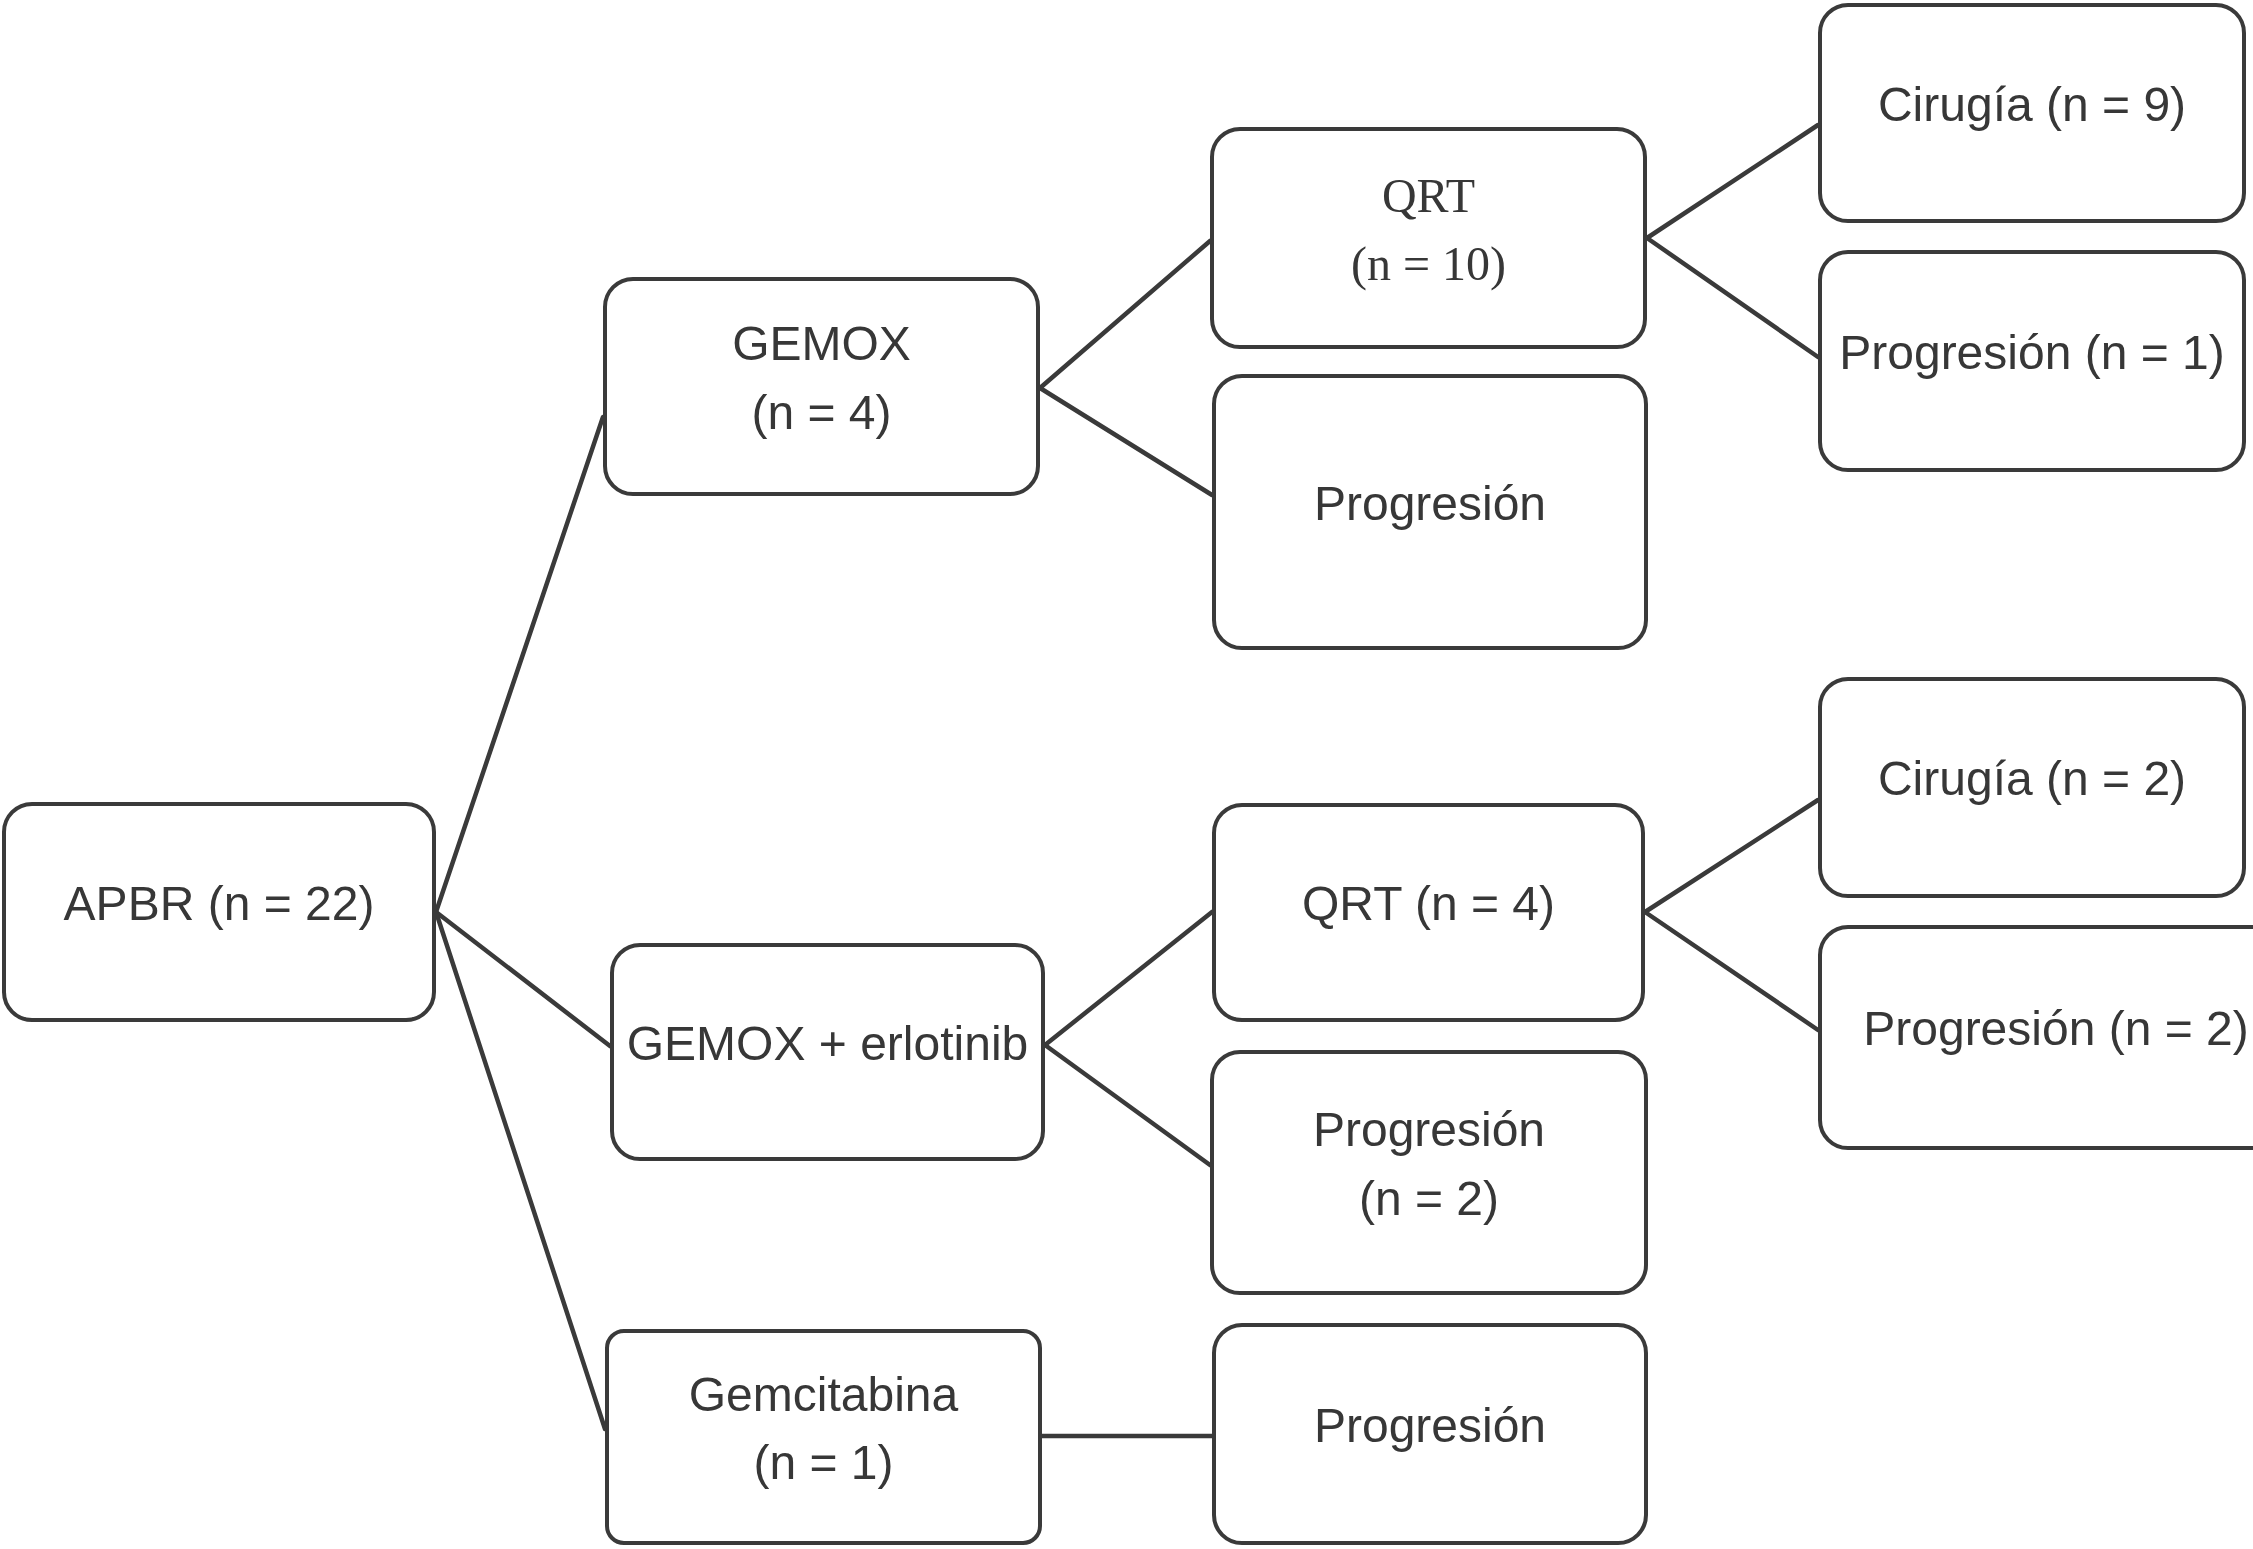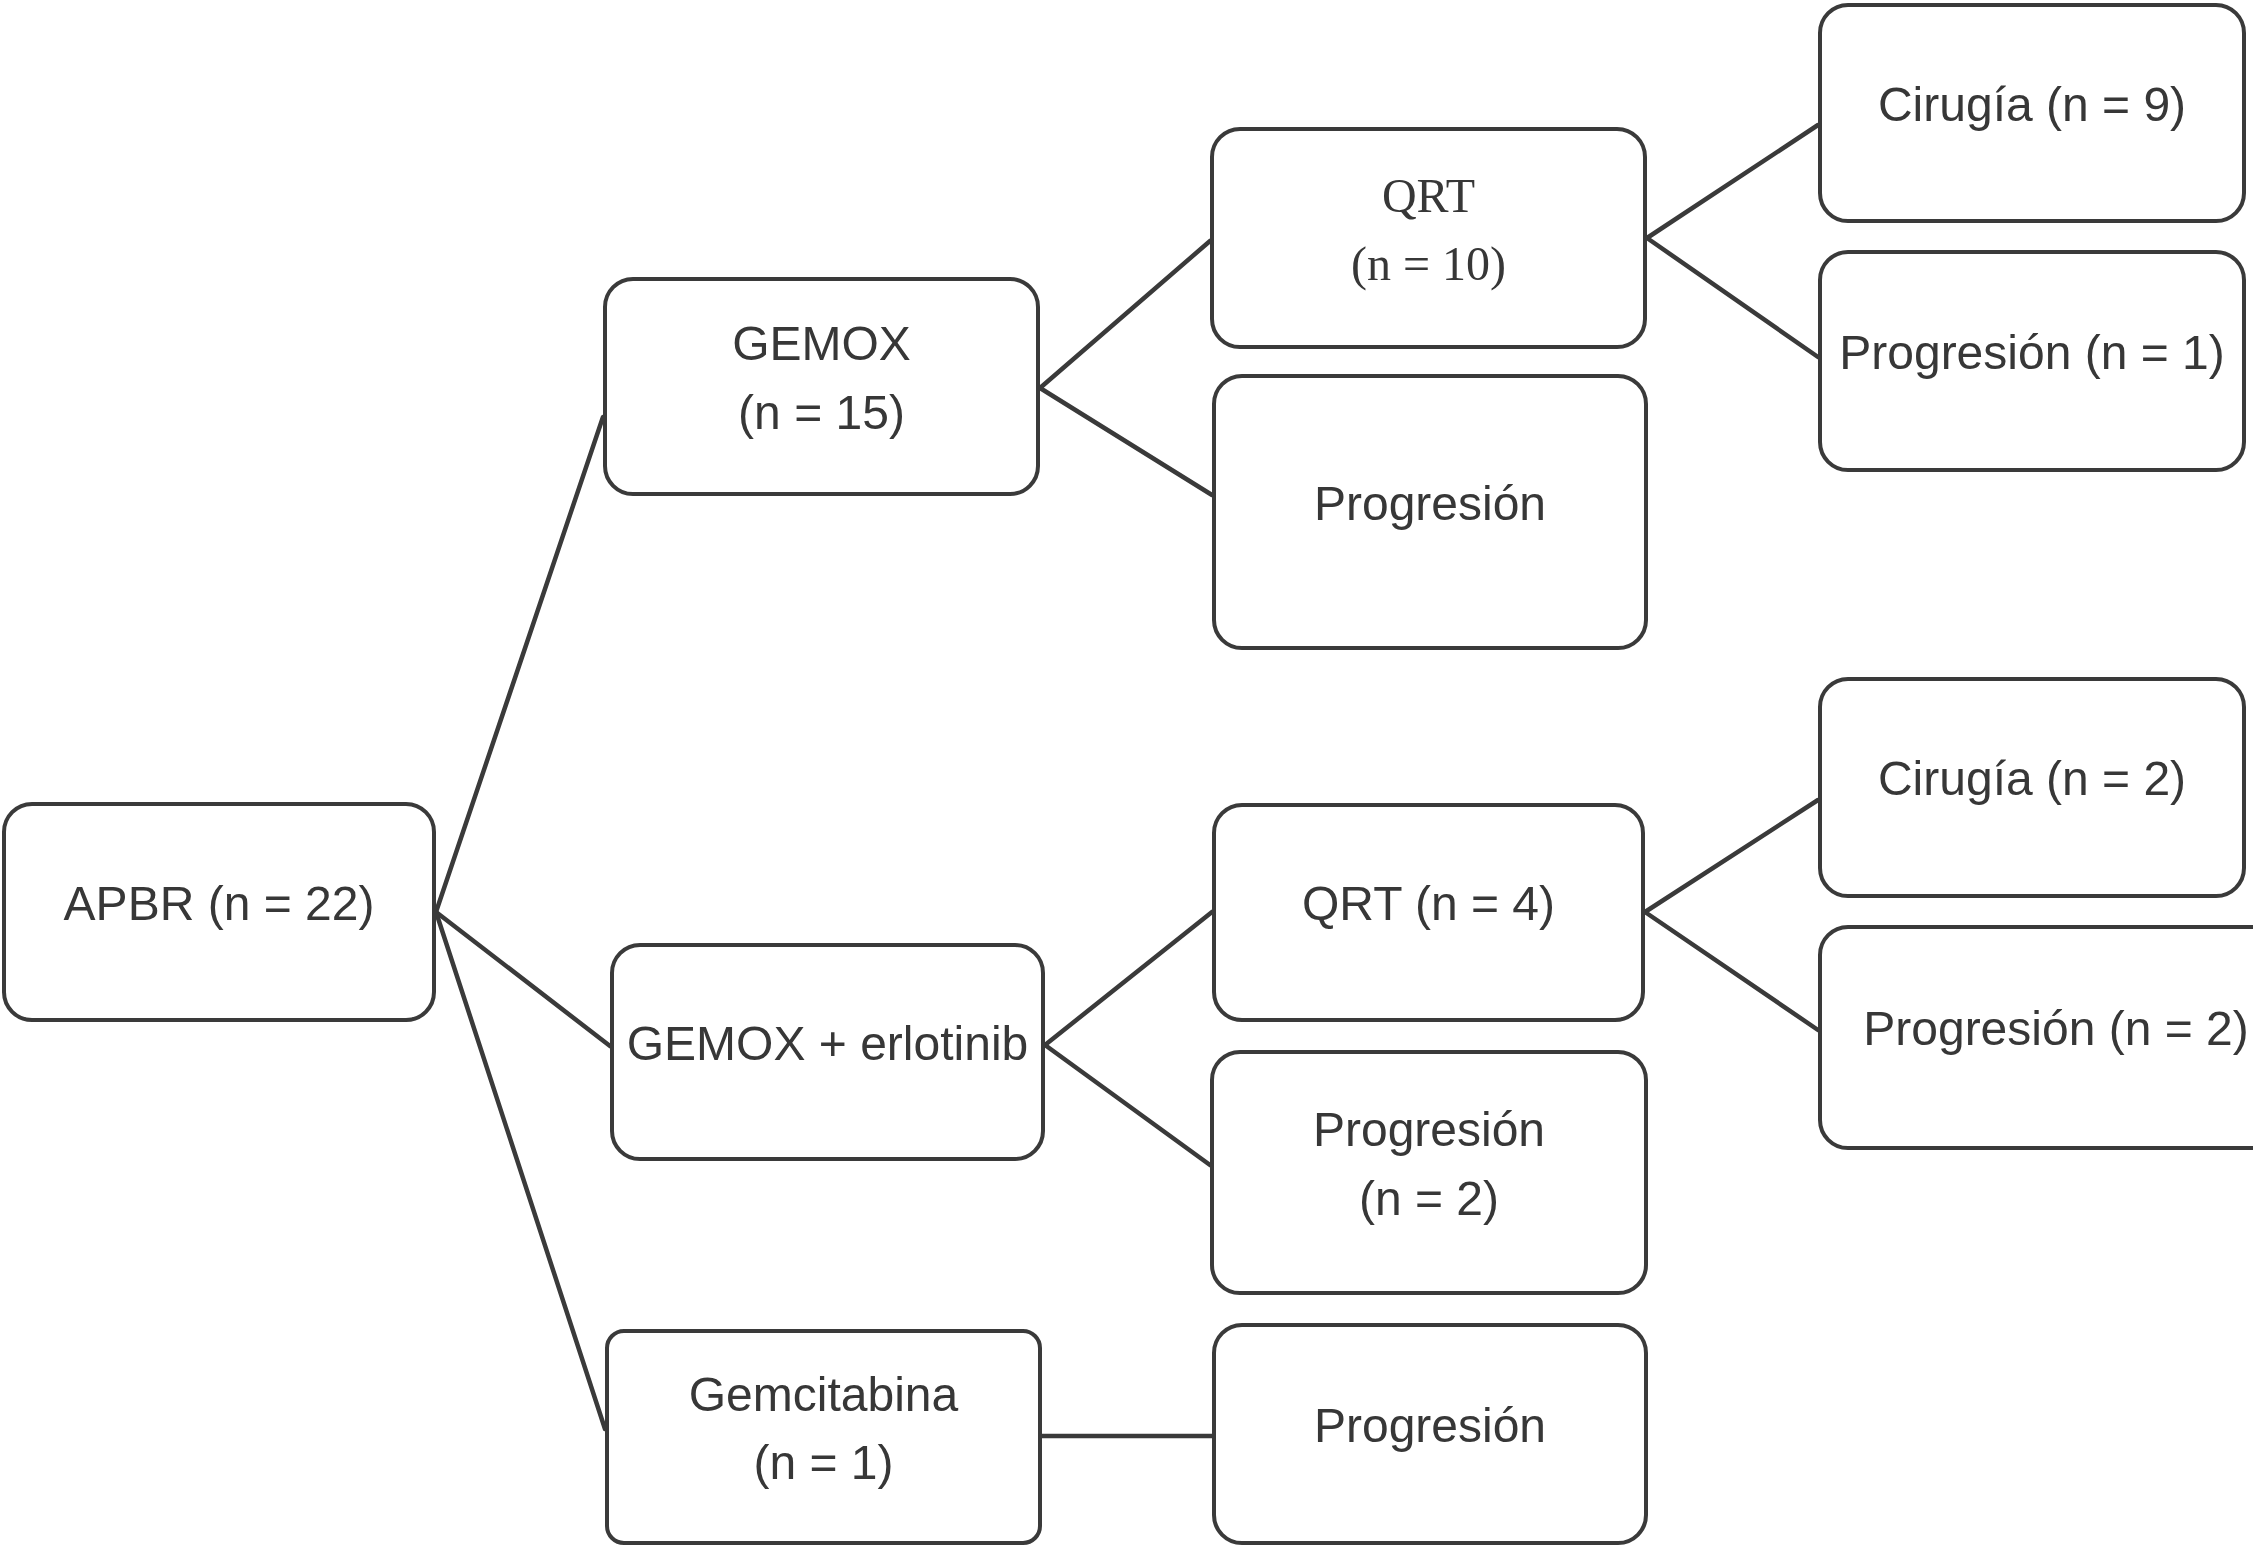--- a/index.html
+++ b/index.html
@@ -64,21 +64,21 @@
     </svg>
   <div id="nodes">
       <div class="node" style="left: 2px; top: 802px; width: 434px; height: 220px; border-color: rgb(58, 58, 58); background: rgb(255, 255, 255);">
         <div class="label" style="color: rgb(55, 55, 55);">
           <div>APBR (n = 22)</div>
         </div>
       </div>
       <div class="node" style="left: 603px; top: 277px; width: 437px; height: 219px; border-color: rgb(58, 58, 58); background: rgb(255, 255, 255);">
         <div class="label" style="color: rgb(55, 55, 55); text-align: center;">
           <div>GEMOX</div>
-          <div>(n = 15)</div>
+          <div>(n = 4)</div>
         </div>
       </div>
       <div class="node" style="left: 610px; top: 943px; width: 435px; height: 218px; border-color: rgb(58, 58, 58); background: rgb(255, 255, 255);">
         <div class="label" style="color: rgb(55, 55, 55);">
           <div>GEMOX + erlotinib</div>
         </div>
       </div>
       <div class="node" style="left: 605px; top: 1329px; width: 437px; height: 216px; border-color: rgb(58, 58, 58); background: rgb(255, 255, 255); border-radius: 19px;">
         <div class="label" style="color: rgb(55, 55, 55);">
           <div>Gemcitabina</div>

